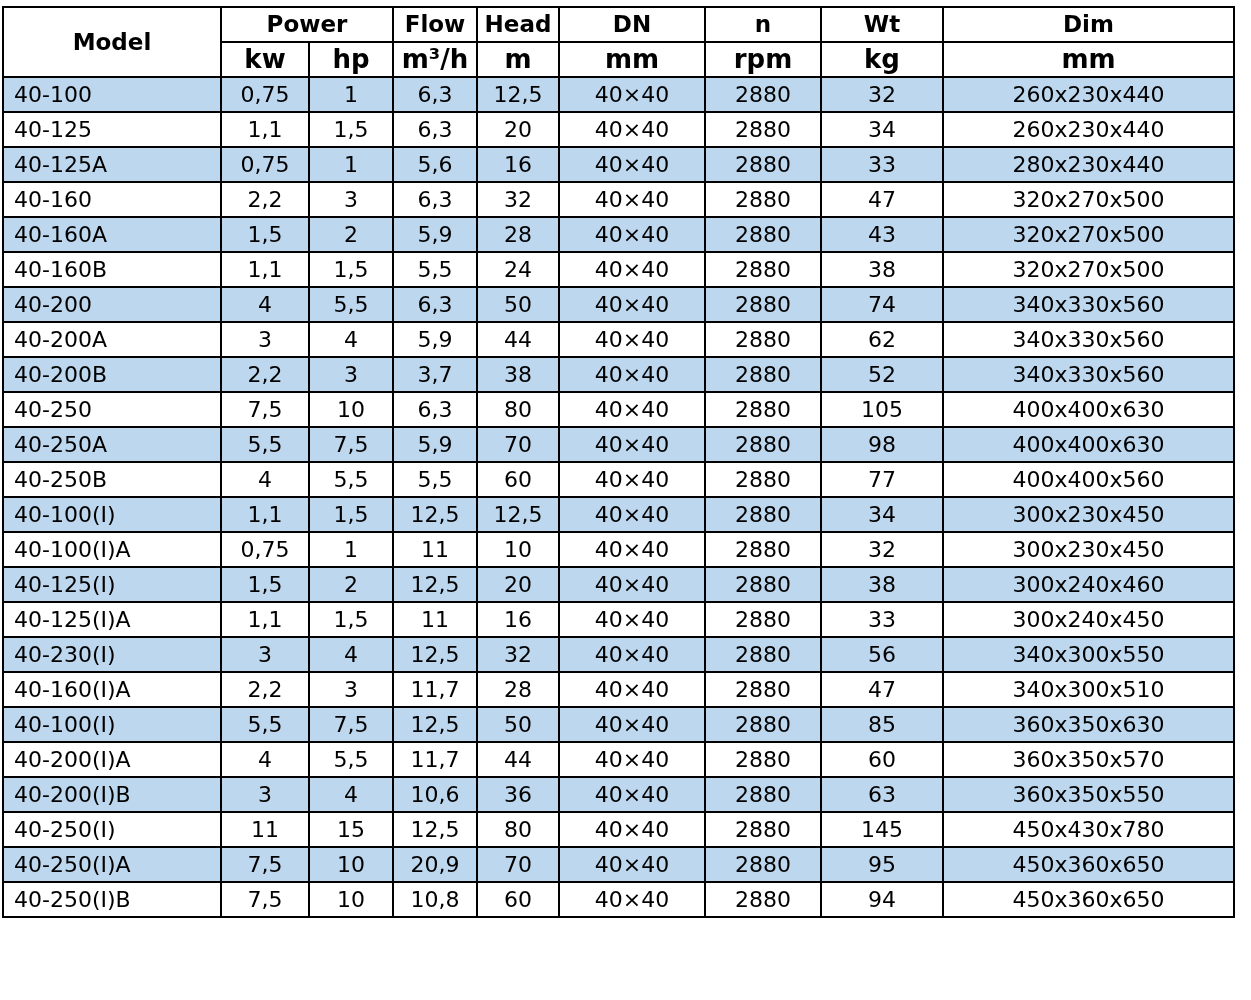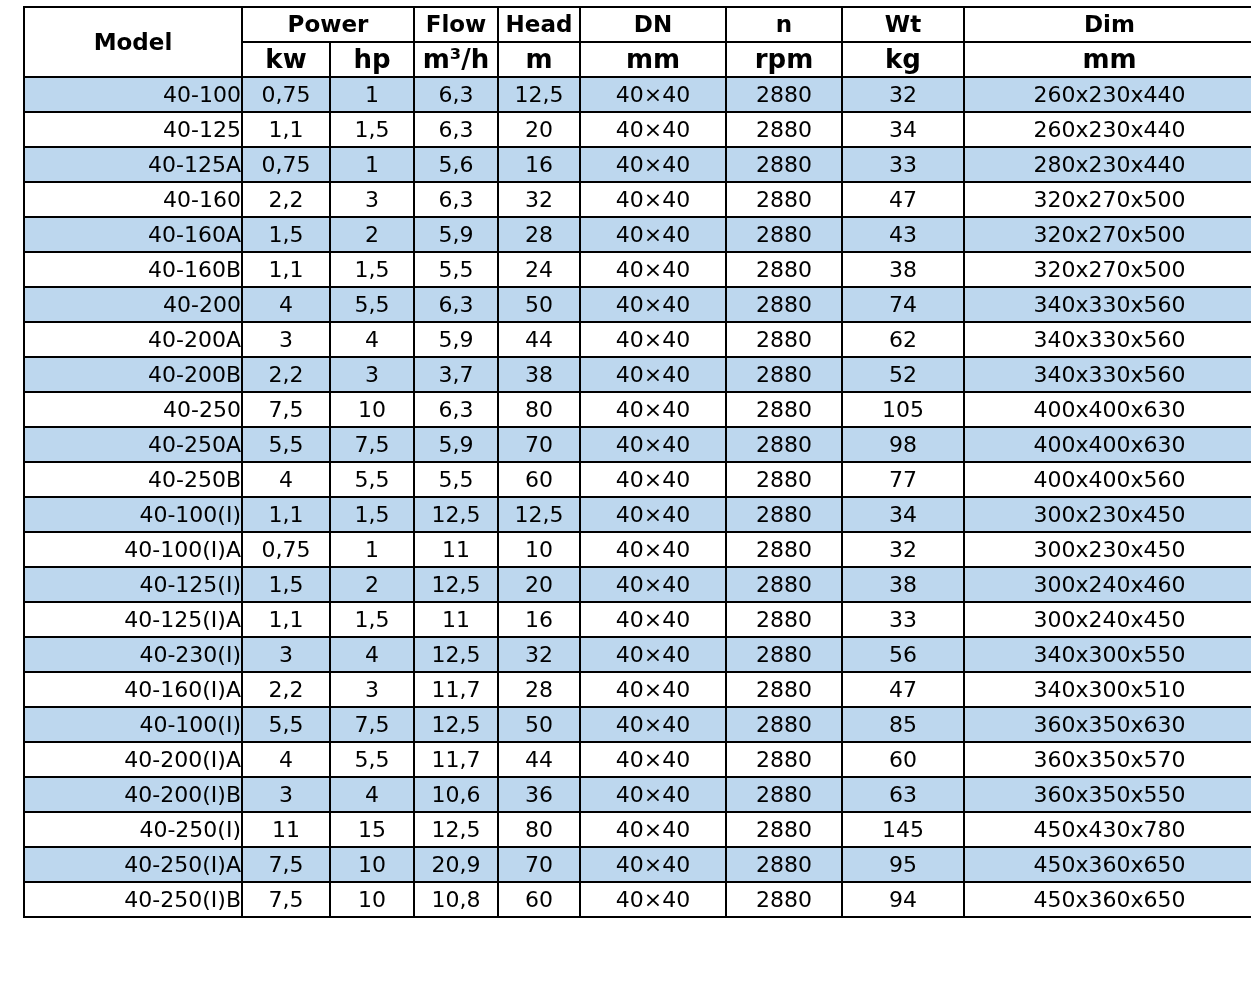--- a/index.html
+++ b/index.html
@@ -10,21 +10,21 @@
   body {
     width: 1251px;
     height: 1000px;
     font-family: "DejaVu Sans", "Liberation Sans", sans-serif;
     overflow: hidden;
   }
   #sheet {
     width: 1251px;
     height: 1000px;
     box-sizing: border-box;
-    padding: 6px 10px 0 23px;
+    padding: 6px 10px 0 2px;
   }
   table.spec {
     border-collapse: collapse;
     width: 1231px;
     table-layout: fixed;
     font-size: 21px;
     color: #000000;
   }
   table.spec th,
   table.spec td {
@@ -49,21 +49,21 @@
     font-size: 26px;
   }
   tbody td {
     font-weight: normal;
     font-size: 22px;
   }
   tbody tr.alt td {
     background: #bdd7ee;
   }
   tbody td.model-cell {
-    text-align: right;
+    text-align: left;
     padding-left: 10px;
   }
   
   col.c-model { width: 218px; }
   col.c-kw    { width: 88px; }
   col.c-hp    { width: 84px; }
   col.c-flow  { width: 84px; }
   col.c-head  { width: 82px; }
   col.c-dn    { width: 146px; }
   col.c-n     { width: 116px; }

